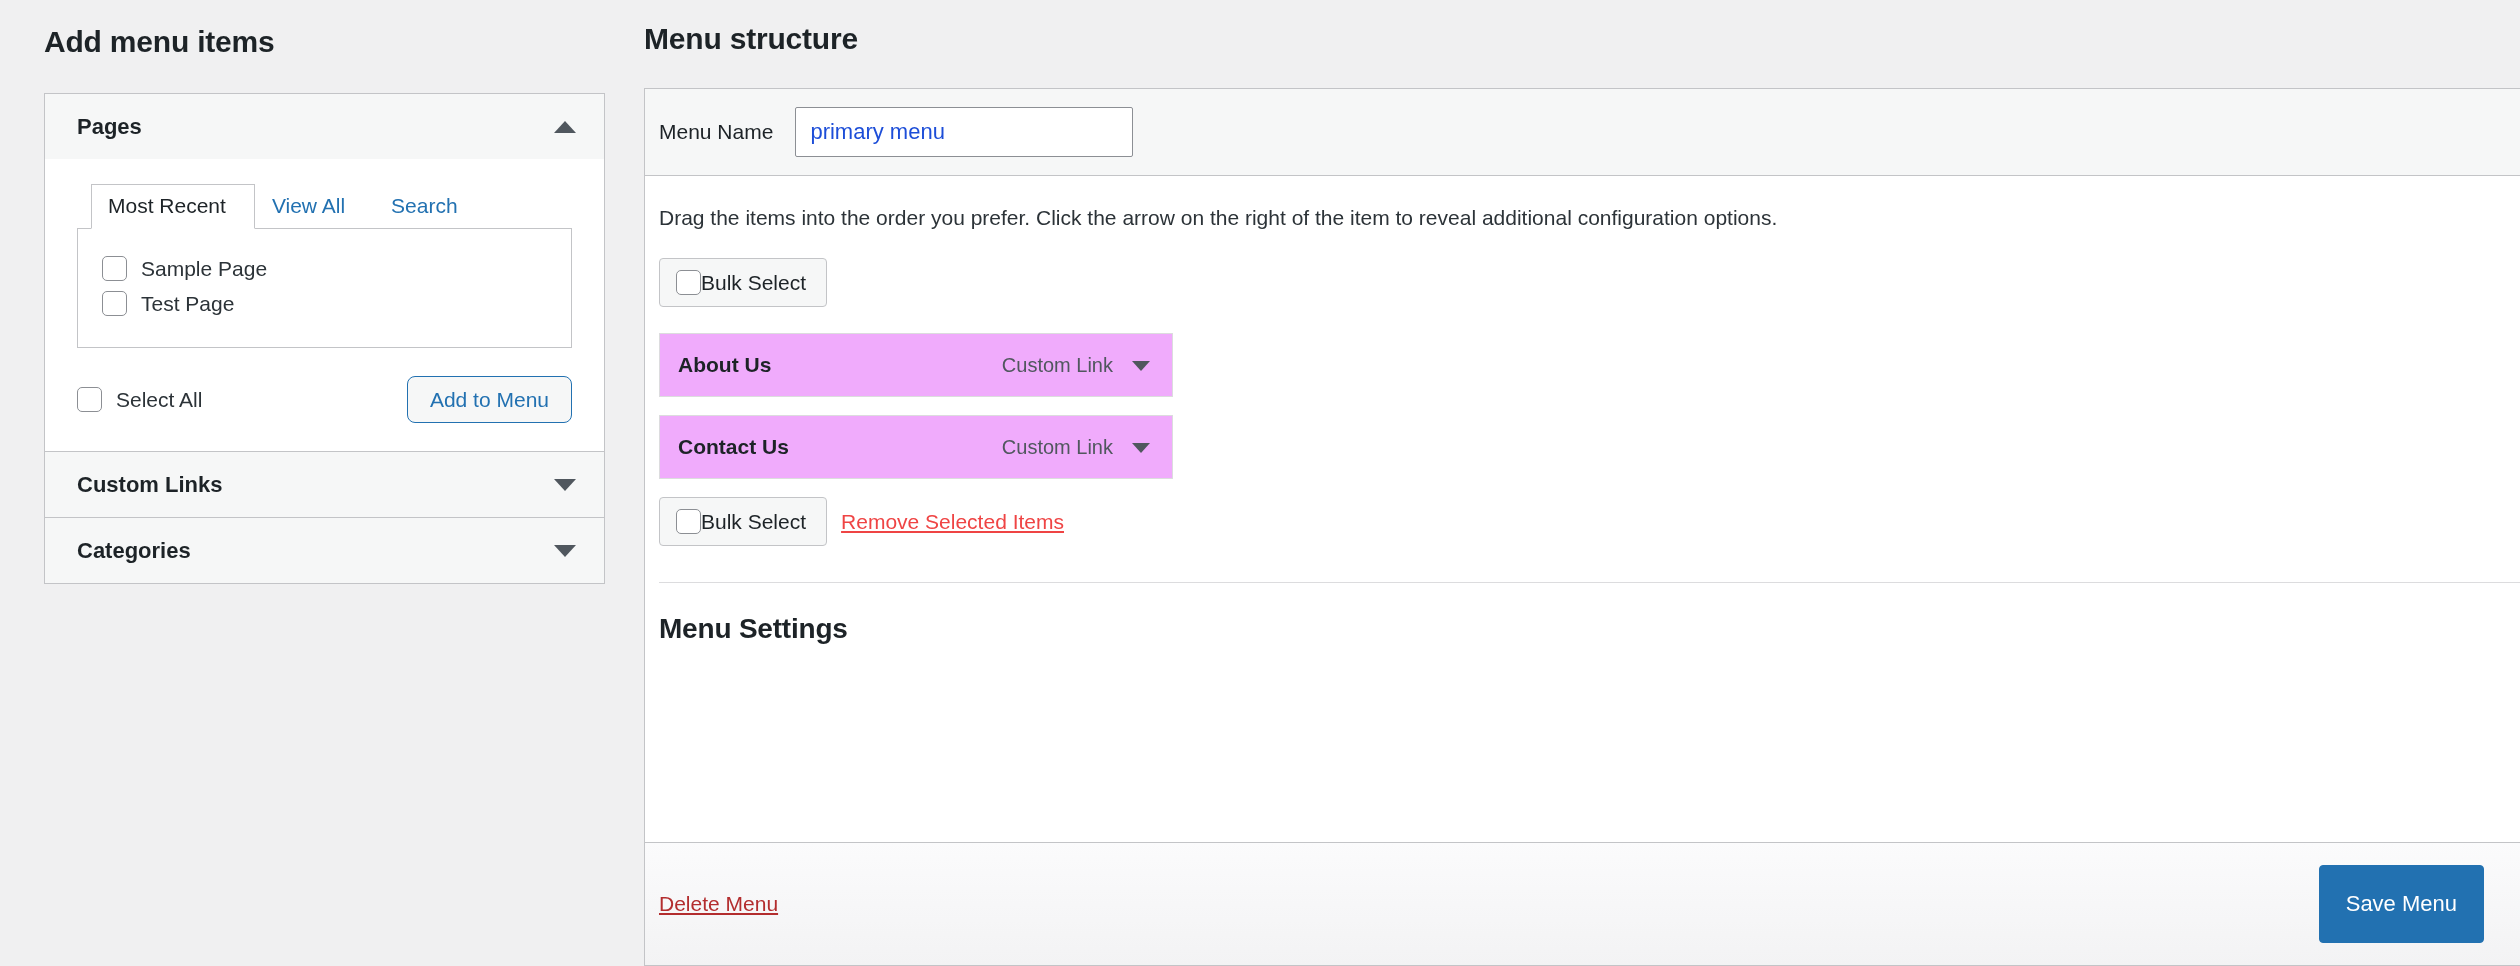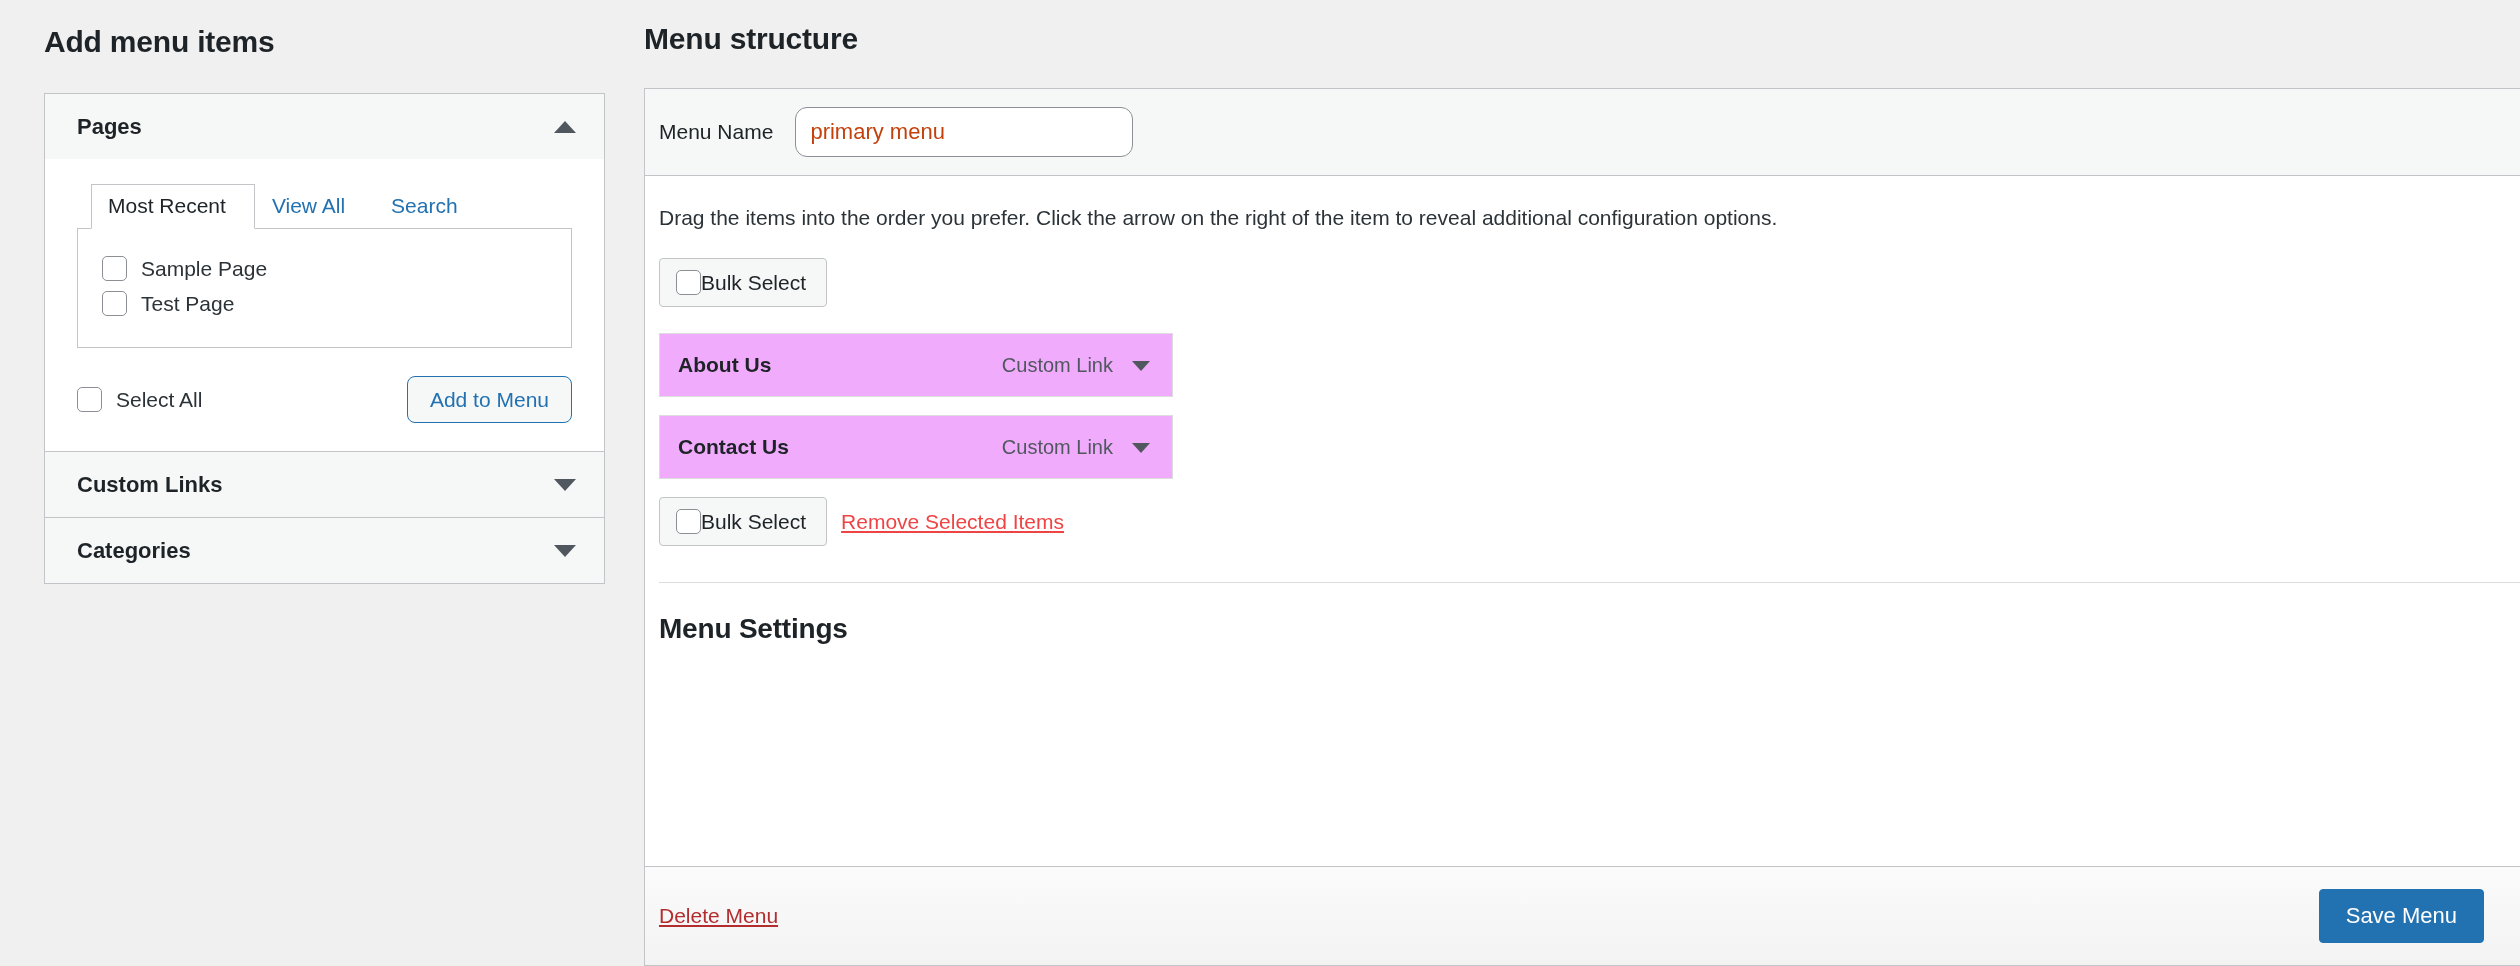--- a/index.html
+++ b/index.html
@@ -167,25 +167,25 @@
     gap: 22px;
     padding: 18px 0 18px 14px;
   }
   .name-label {
     font-size: 21px;
     color: #1d2327;
   }
   .name-input {
     font-family: "Liberation Sans", sans-serif;
     font-size: 22px;
-    color: #c2410c;
+    color: #1d4ed8;
     width: 338px;
     padding: 11px 14px;
     border: 1px solid #8c8f94;
-    border-radius: 12px;
+    border-radius: 2px;
     background: #fff;
     outline: none;
   }
   .panel-body {
     padding: 28px 0 0 14px;
     flex: 1 1 auto;
   }
   .hint {
     font-size: 21px;
     color: #2c3338;
@@ -275,21 +275,21 @@
     text-decoration: underline;
     cursor: pointer;
   }
   .btn-primary {
     font-family: "Liberation Sans", sans-serif;
     font-size: 22px;
     color: #fff;
     background: #2271b1;
     border: 1px solid #2271b1;
     border-radius: 4px;
-    padding: 14px 26px;
+    padding: 26px 26px;
     cursor: pointer;
     line-height: 1.1;
   }
 </style>
 </head>
 <body>
 
 <div class="page">
 
   <div class="left-col">

